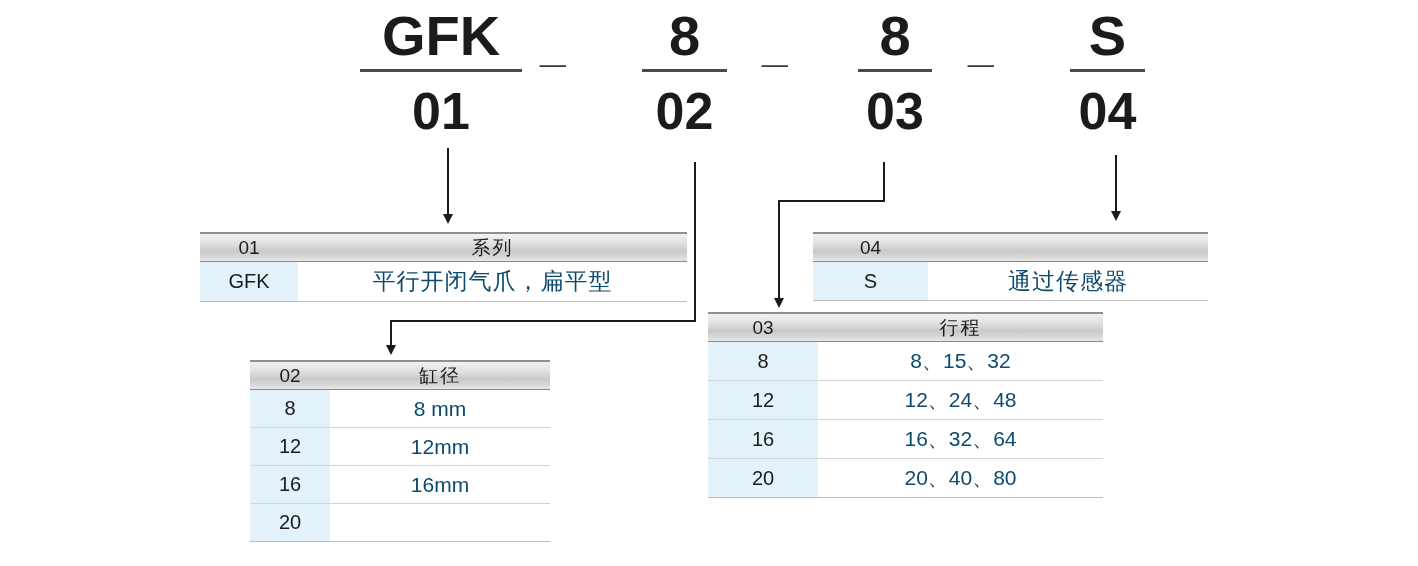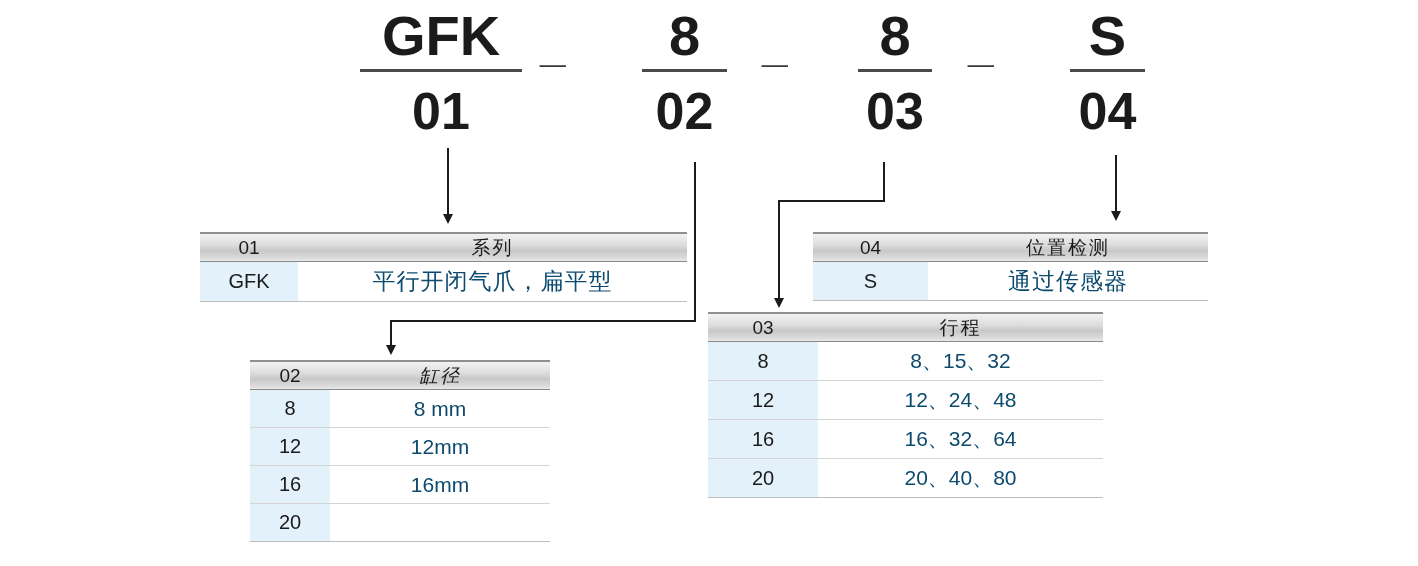--- a/index.html
+++ b/index.html
@@ -119,21 +119,21 @@
 
   
   #table-01 { left: 200px; top: 232px; width: 487px; }
   #table-01 .tbl-head .h-key { width: 98px; }
   #table-01 .tbl-head .h-val { width: 389px; letter-spacing: 2px; }
   #table-01 .tbl-row { height: 39px; }
   #table-01 .tbl-row .c-key { width: 98px; }
 
   #table-02 { left: 250px; top: 360px; width: 300px; }
   #table-02 .tbl-head .h-key { width: 80px; }
-  #table-02 .tbl-head .h-val { width: 220px; letter-spacing: 2px; font-style: italic; }
+  #table-02 .tbl-head .h-val { width: 220px; letter-spacing: 2px; }
   #table-02 .tbl-row { height: 37px; }
   #table-02 .tbl-row .c-key { width: 80px; }
 
   #table-03 { left: 708px; top: 312px; width: 395px; }
   #table-03 .tbl-head .h-key { width: 110px; }
   #table-03 .tbl-head .h-val { width: 285px; letter-spacing: 2px; }
   #table-03 .tbl-row { height: 38px; }
   #table-03 .tbl-row .c-key { width: 110px; }
 
   #table-04 { left: 813px; top: 232px; width: 395px; }
@@ -252,21 +252,20 @@
     </div>
     <div class="tbl-row">
       <div class="c-key">20</div>
       <div class="c-val">20、40、80</div>
     </div>
   </div>
 
   <div class="tbl" id="table-04">
     <div class="tbl-head">
       <div class="h-key">04</div>
-      <div class="h-val">位置检测</div>
     </div>
     <div class="tbl-row">
       <div class="c-key">S</div>
       <div class="c-val cjk">通过传感器</div>
     </div>
   </div>
 
 </div>
 
 </body></html>

